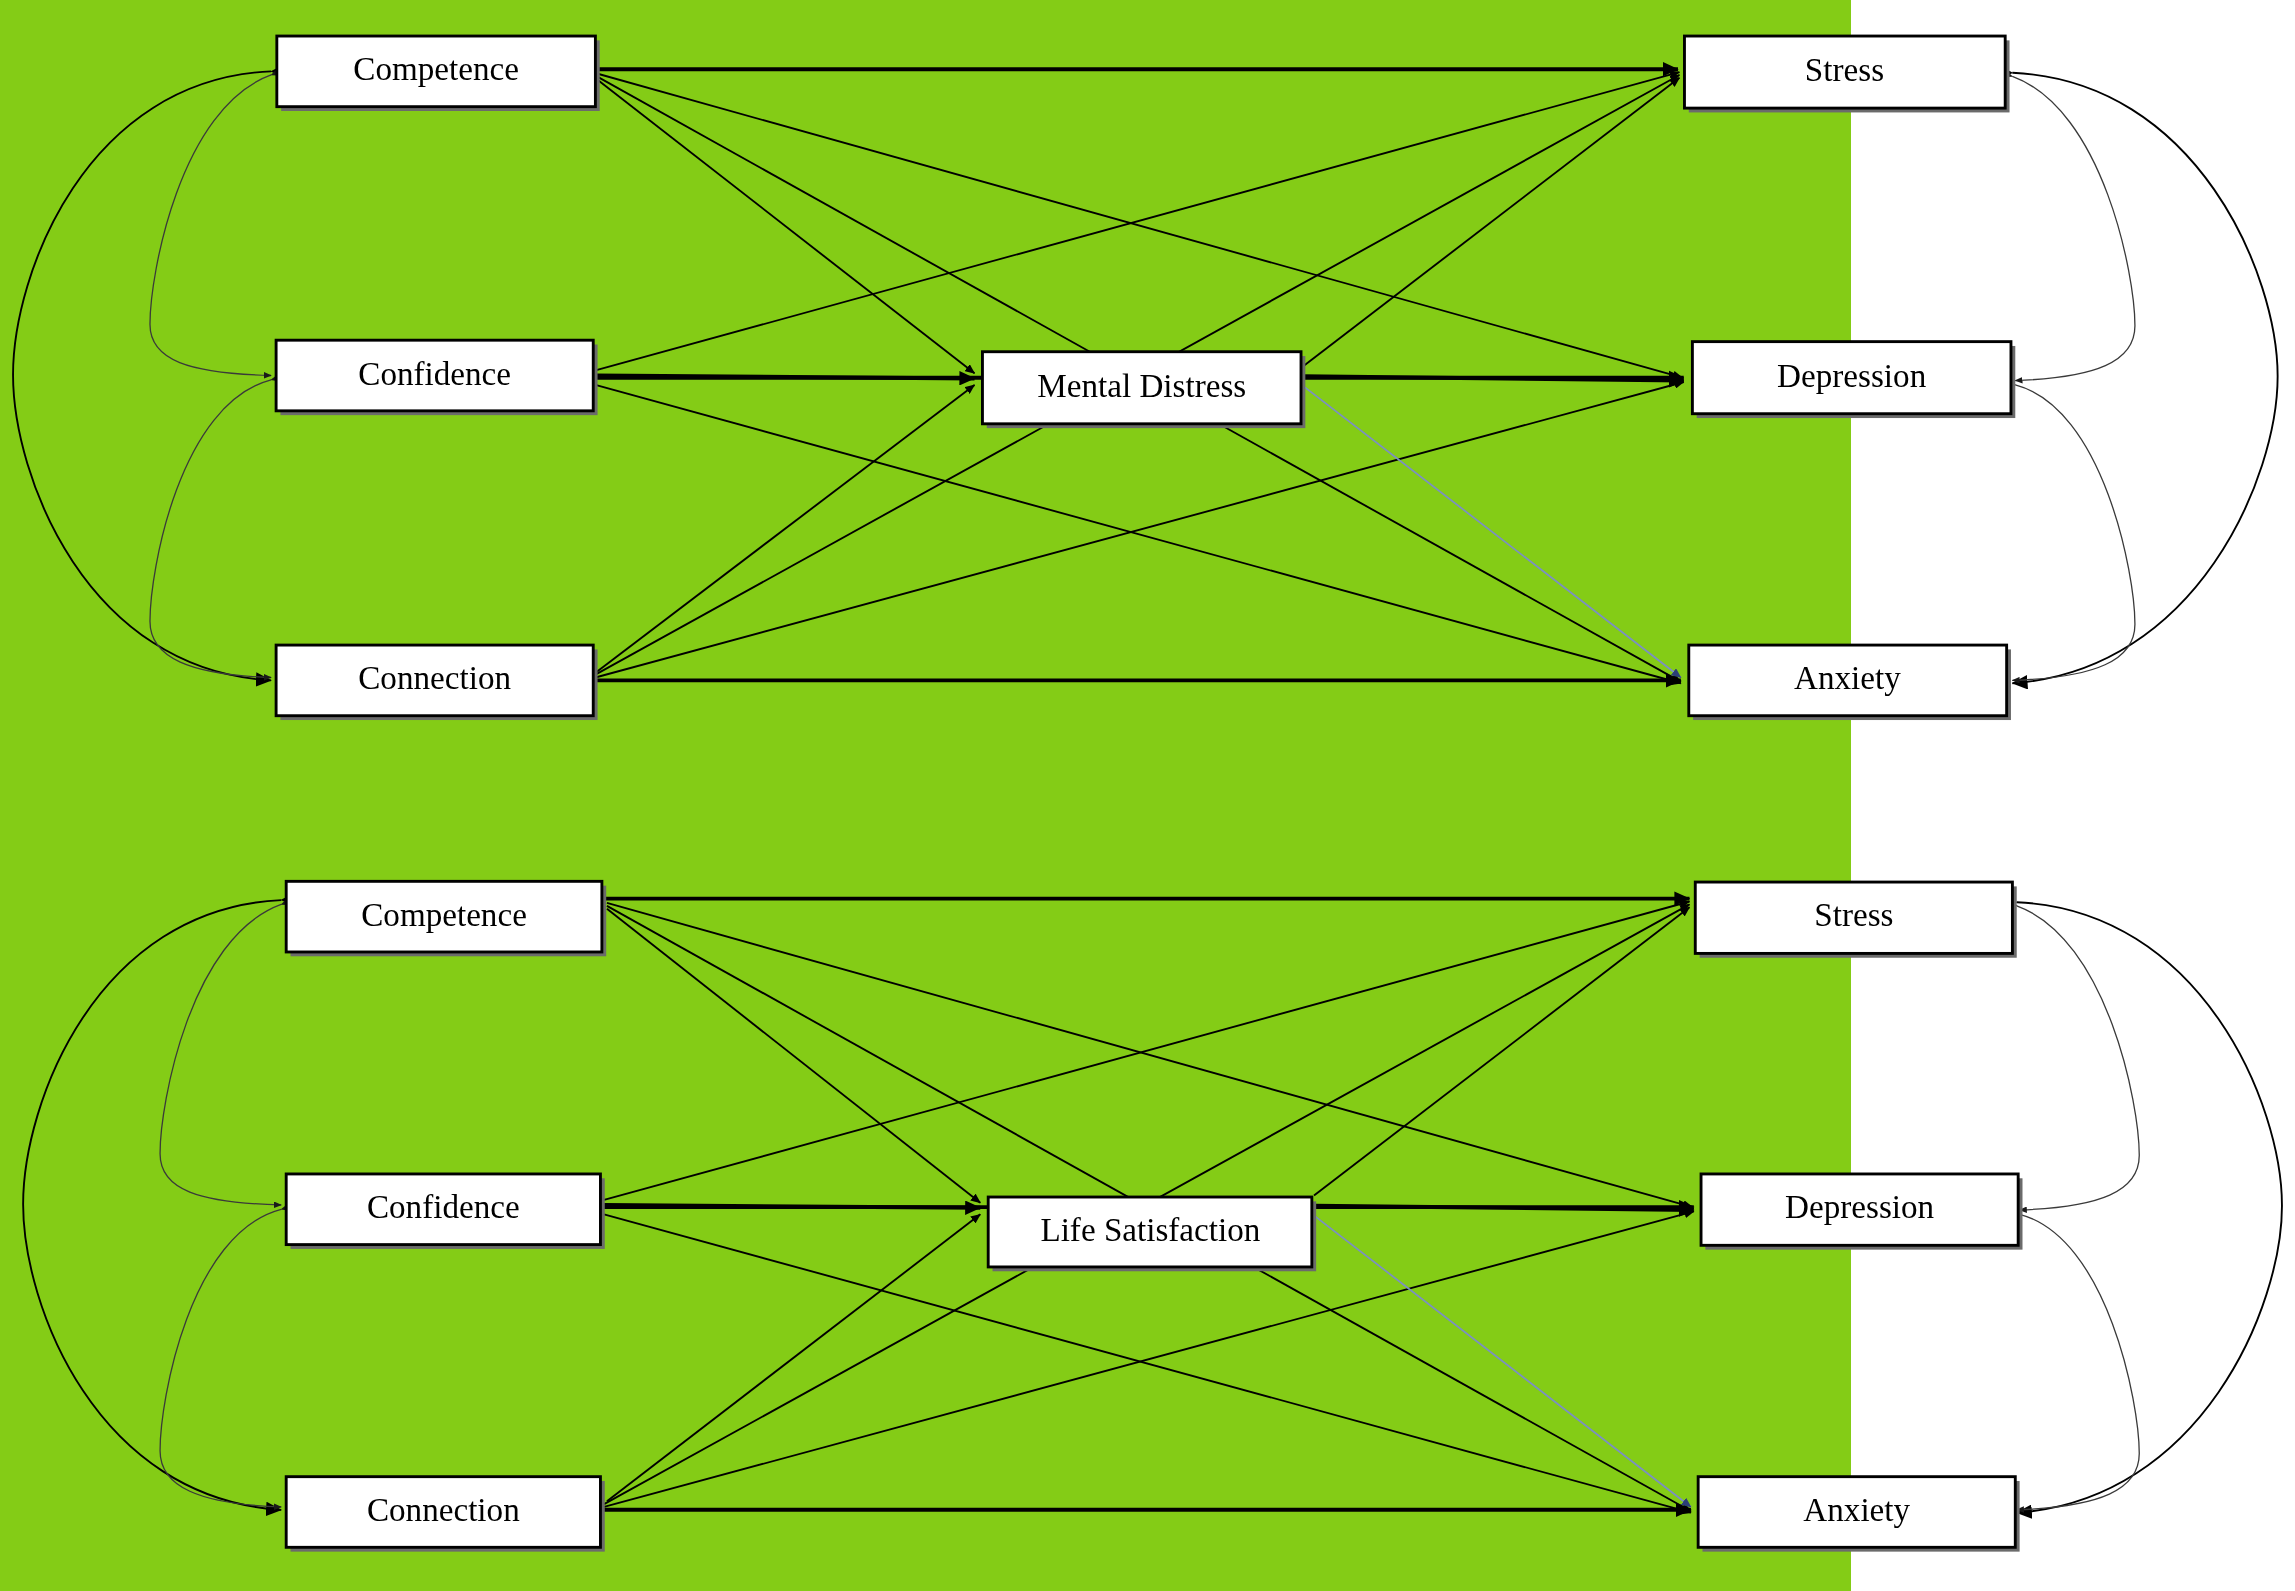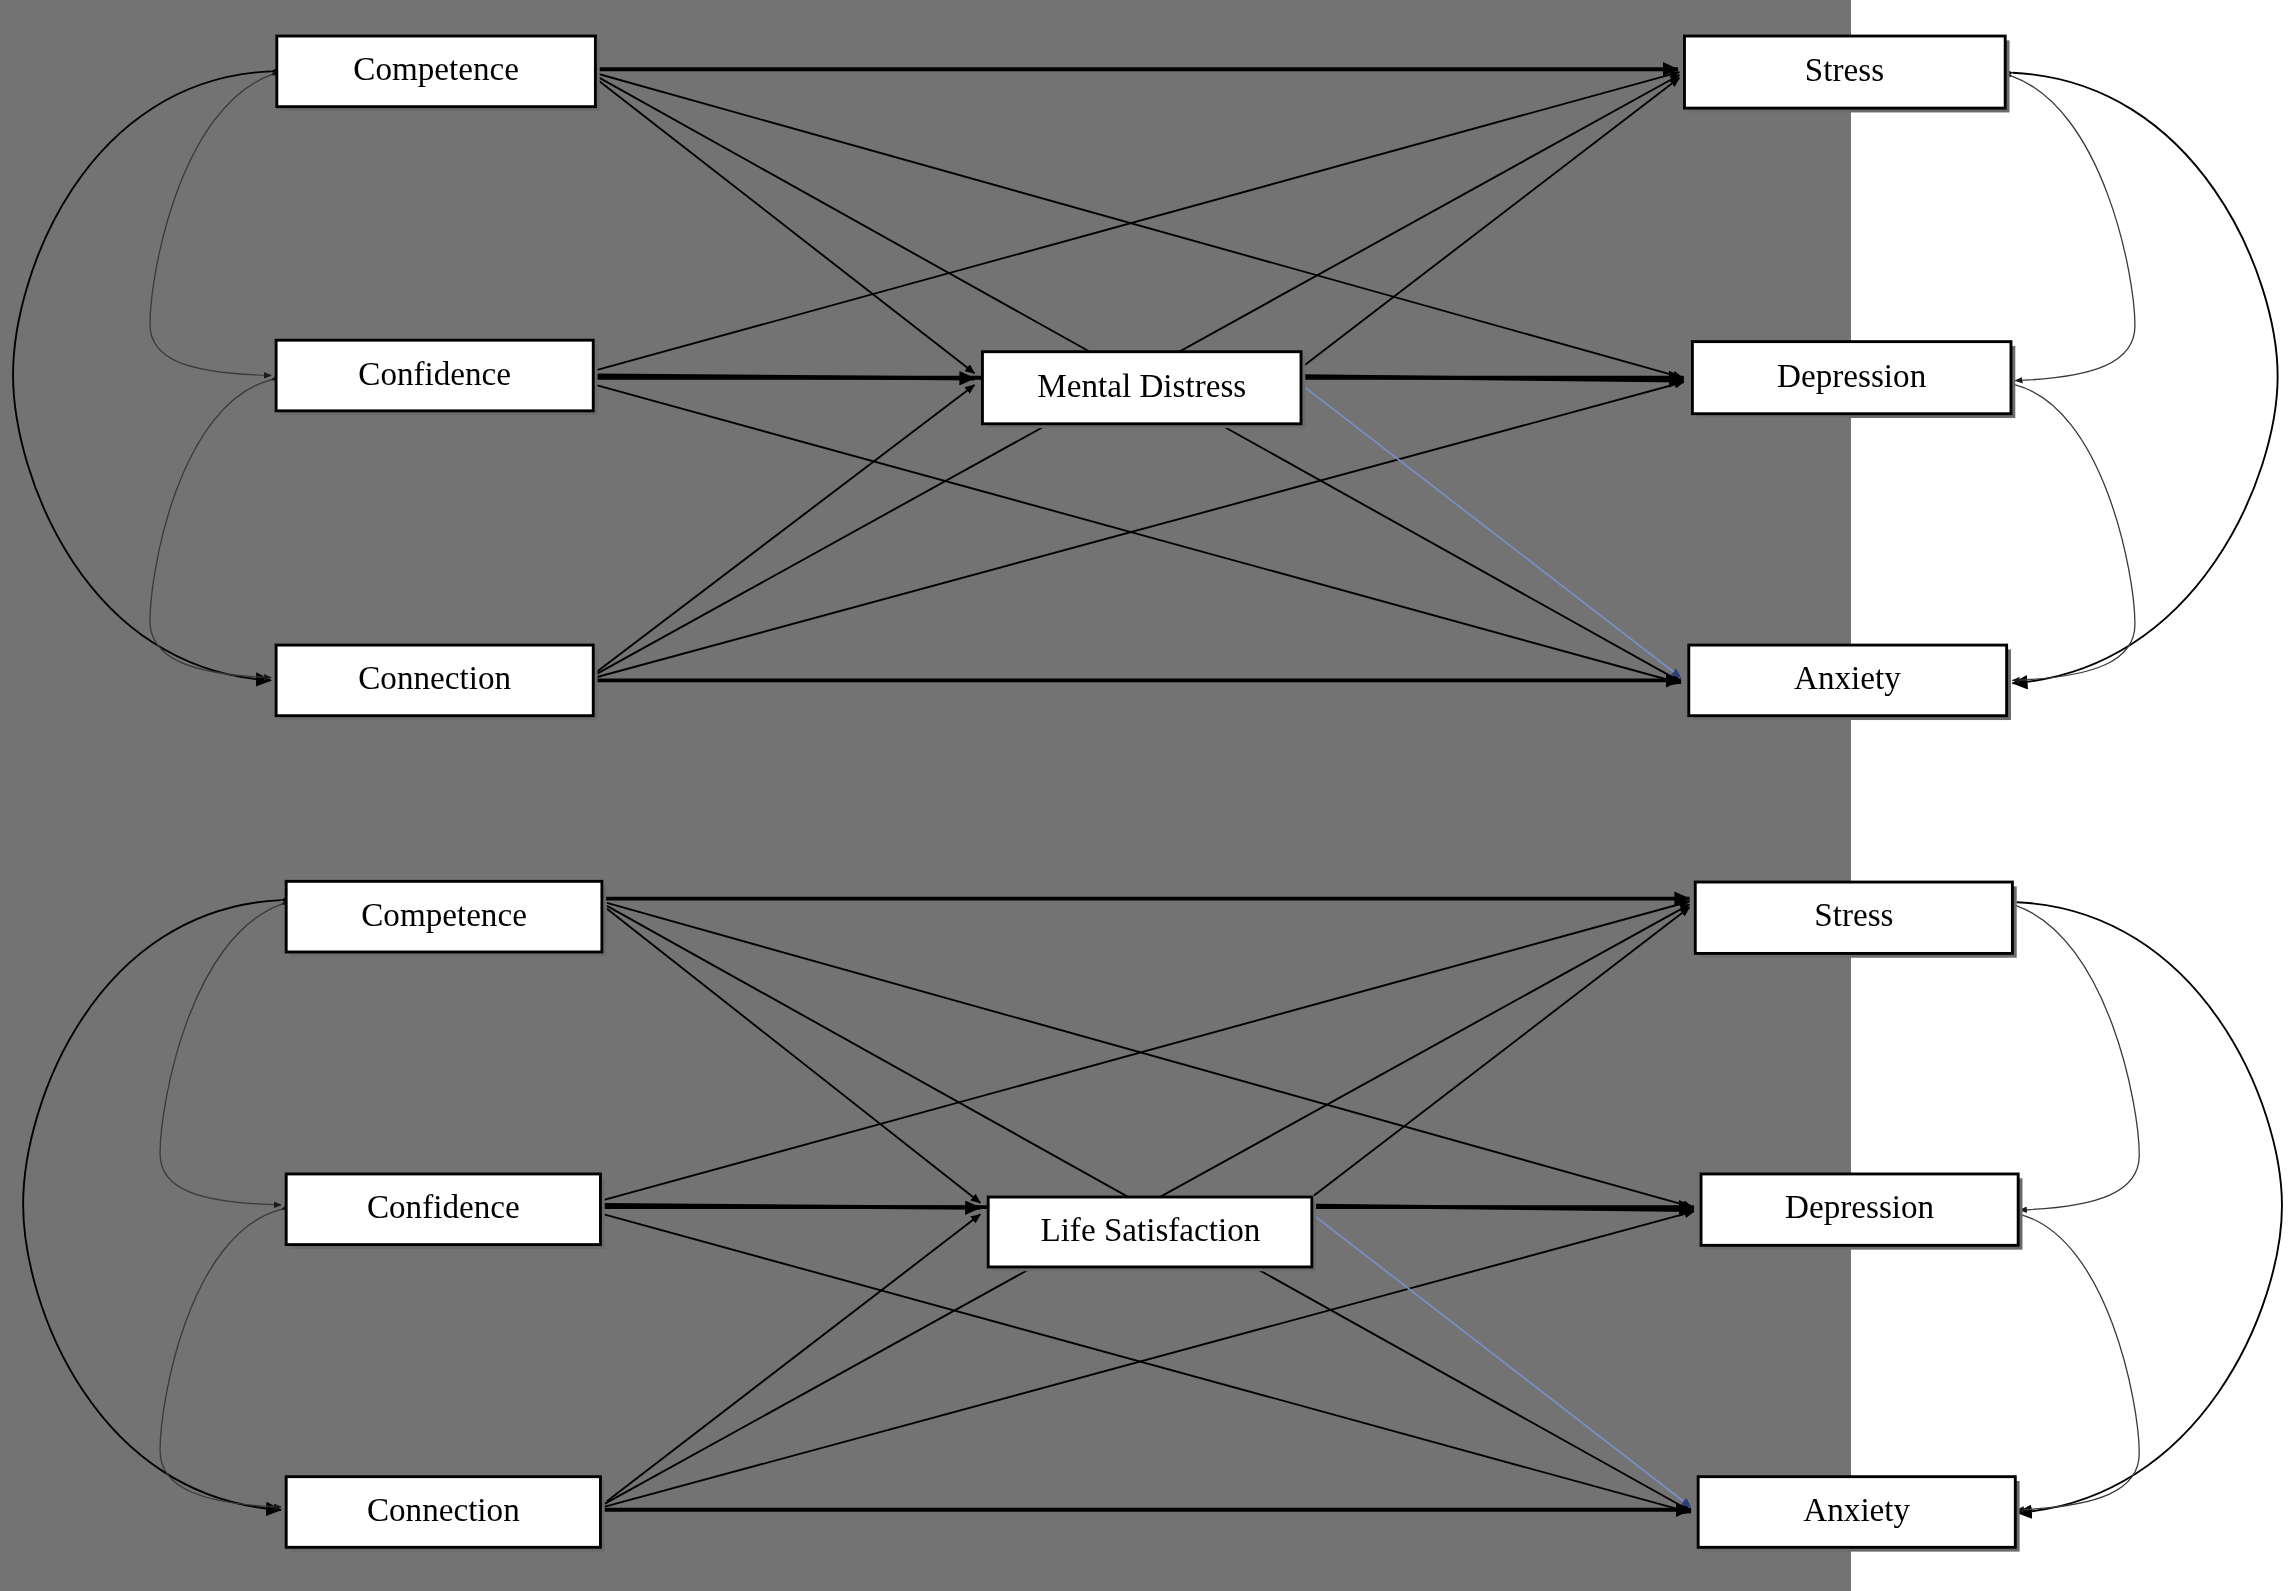--- a/index.html
+++ b/index.html
@@ -1,21 +1,21 @@
 <!DOCTYPE html>
 <html style="font-size:11.5px"><head>
 <meta charset="utf-8">
 <style>
   html,body{margin:0;padding:0;background:#ffffff;}
   body{
     width:2295px;height:1592px;
     font-family:"Liberation Serif","DejaVu Serif",serif;
     overflow:hidden;
   }
-  #stage{position:relative;width:1851px;height:1592px;background:#737373;}
+  #stage{position:relative;width:1851px;height:1592px;background:#84cc16;}
   .panel{position:absolute;left:0;width:2295px;}
   svg{display:block;}
   .node-rect{
     fill:#ffffff;
     stroke:#000000;
     stroke-width:4;
   }
   .node-shadow{
     fill:#6b6b6b;
   }

